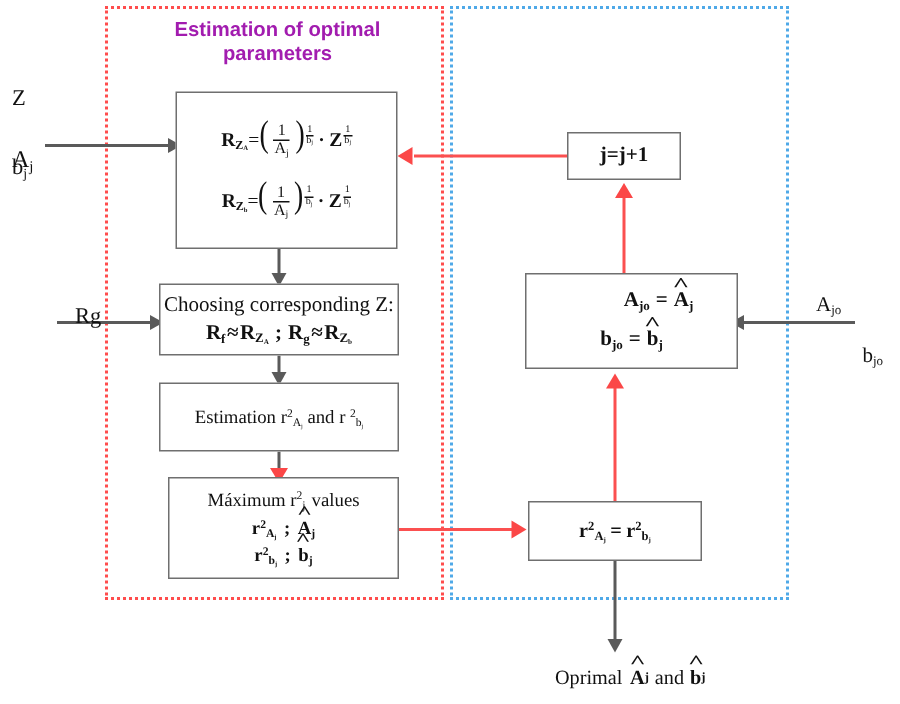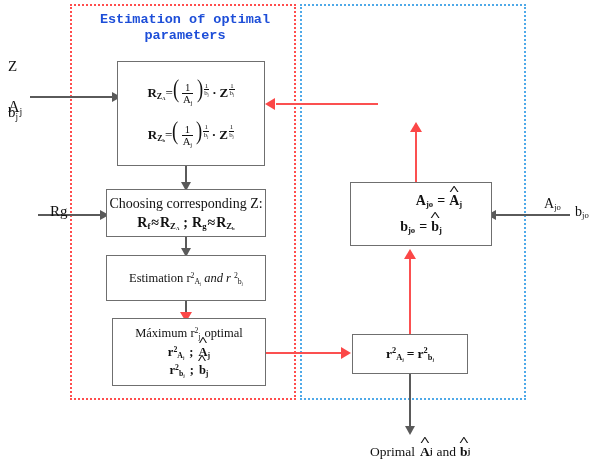--- a/index.html
+++ b/index.html
@@ -30,21 +30,21 @@
     border: 2px dotted #4fa9e8;
   }
   .panel-title {
     position: absolute;
     text-align: center;
     font-family: "Liberation Sans", sans-serif;
     font-weight: bold;
     font-size: 13.5px;
     line-height: 16px;
   }
-  .title-red { color: #1d4ed8; font-family: Liberation Mono, monospace; }
+  .title-red { color: #a21caf; }
   .title-blue { color: #45a8ee; }
 
   
   .box {
     position: absolute;
     box-sizing: border-box;
     border: 1.6px solid #6f6f6f;
     background: #ffffff;
     display: flex;
     flex-direction: column;
@@ -211,21 +211,21 @@
 
   <div class="ln" style="left:30px; top:96px; width:85px; height:1.6px;"></div>
   <div class="arrow ar-right-gray" style="left:112px; top:92px;"></div>
 
   <div class="ln" style="left:38px; top:214px; width:66px; height:1.6px;"></div>
   <div class="arrow ar-right-gray" style="left:100px; top:210px;"></div>
 
   <div class="freelabel" style="left:544px; top:196px; font-size:14px;">
     <span>A</span><sub>jo</sub>
   </div>
-  <div class="freelabel" style="left:575px; top:204px; font-size:14px;">
+  <div class="freelabel" style="left:575px; top:230px; font-size:14px;">
     <span>b</span><sub>jo</sub>
   </div>
 
   <div class="ln" style="left:495px; top:214px; width:75px; height:1.6px;"></div>
   <div class="arrow ar-left-gray" style="left:487px; top:210px;"></div>
 
   <div class="box" style="left:117px; top:61px; width:148px; height:105px; font-size:13px;">
     <div class="line mrow" style="margin-bottom:16px;">
       <span style="font-weight:bold;">R</span><sub style="font-weight:bold;"><span>Z</span><span class="sub2">A</span></sub><span>=</span><span class="paren">(</span><span class="frac">
           <span class="num">1</span>
@@ -254,36 +254,39 @@
 
   <div class="box" style="left:106px; top:189px; width:160px; height:48px; font-size:14px;">
     <div class="line" style="margin-bottom:3px;">Choosing corresponding Z:</div>
     <div class="line mrow" style="font-weight:bold;">
       <span>R</span><sub>f</sub><span style="margin:0 1px;">≈</span><span>R</span><sub><span>Z</span><span class="sub2">A</span></sub><span style="margin:0 4px;">;</span><span>R</span><sub>g</sub><span style="margin:0 1px;">≈</span><span>R</span><sub><span>Z</span><span class="sub2">b</span></sub>
     </div>
   </div>
 
   <div class="box" style="left:106px; top:255px; width:160px; height:46px; font-size:12.5px;">
     <div class="line mrow">
-      <span>Estimation r</span><sup>2</sup><sub><span>A</span><span class="sub2">j</span></sub><span style="margin:0 3px;font-style:italic;">and r</span><sup>2</sup><sub><span>b</span><span class="sub2">j</span></sub>
+      <span>Estimation r</span><sup>2</sup><sub><span>A</span><span class="sub2">j</span></sub><span style="margin:0 3px;">and r</span><sup>2</sup><sub><span>b</span><span class="sub2">j</span></sub>
     </div>
   </div>
 
   <div class="box" style="left:112px; top:318px; width:154px; height:68px; font-size:12.5px;">
     <div class="line mrow" style="margin-bottom:4px;">
-      <span>Máximum r</span><sup>2</sup><sub>j</sub><span style="margin-left:4px;">optimal</span>
+      <span>Máximum r</span><sup>2</sup><sub>j</sub><span style="margin-left:4px;">values</span>
     </div>
     <div class="line mrow" style="font-weight:bold; margin-bottom:3px;">
       <span>r</span><sup>2</sup><sub><span>A</span><span class="sub2">j</span></sub><span style="margin:0 5px;">;</span><span class="hat"><span>A</span></span><sub>j</sub>
     </div>
     <div class="line mrow" style="font-weight:bold;">
       <span>r</span><sup>2</sup><sub><span>b</span><span class="sub2">j</span></sub><span style="margin:0 5px;">;</span><span class="hat"><span>b</span></span><sub>j</sub>
     </div>
   </div>
 
+  <div class="box" style="left:378px; top:88px; width:76px; height:32px; font-size:14px; font-weight:bold;">
+    <div class="line">j=j+1</div>
+  </div>
 
   <div class="box" style="left:350px; top:182px; width:142px; height:64px; font-size:14px; font-weight:bold;">
     <div class="line mrow" style="margin-bottom:10px;margin-left:36px;">
       <span>A</span><sub>jo</sub><span style="margin:0 4px;">=</span><span class="hat"><span>A</span></span><sub>j</sub>
     </div>
     <div class="line mrow">
       <span>b</span><sub>jo</sub><span style="margin:0 4px;">=</span><span class="hat"><span>b</span></span><sub>j</sub>
     </div>
   </div>
 

